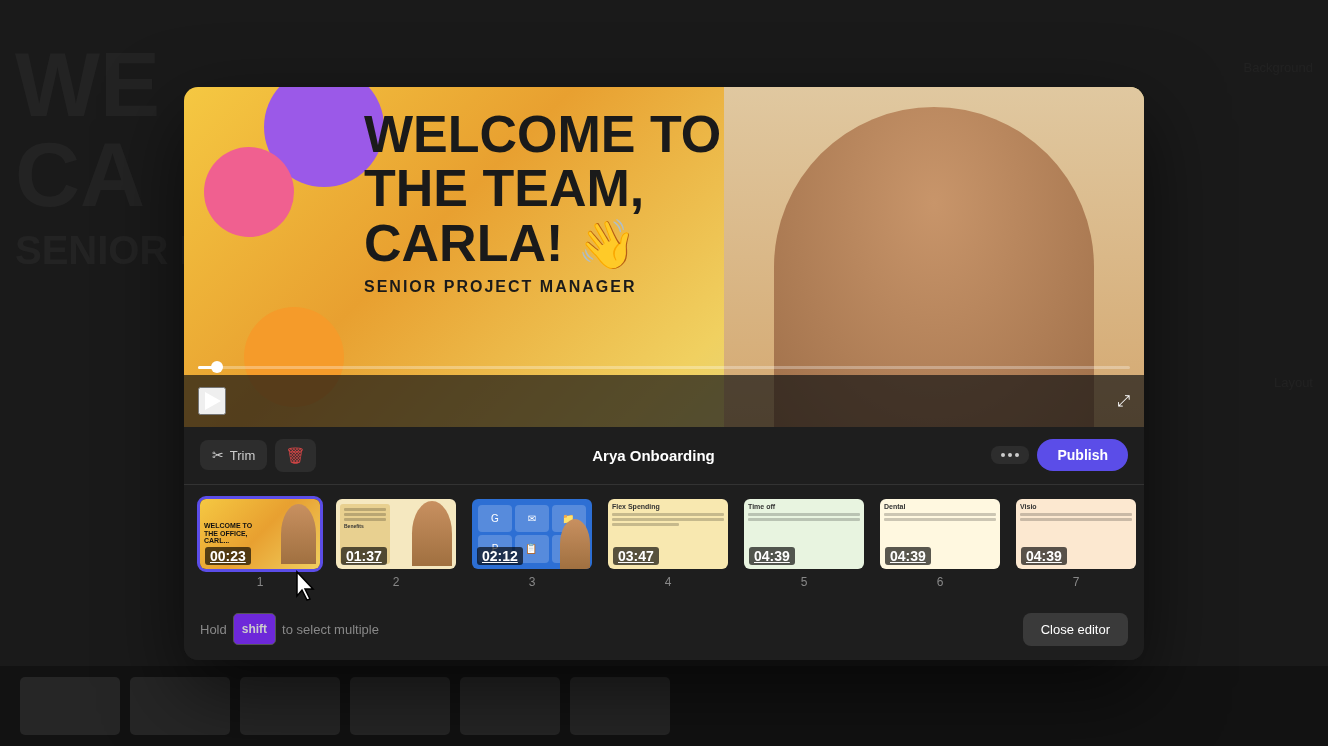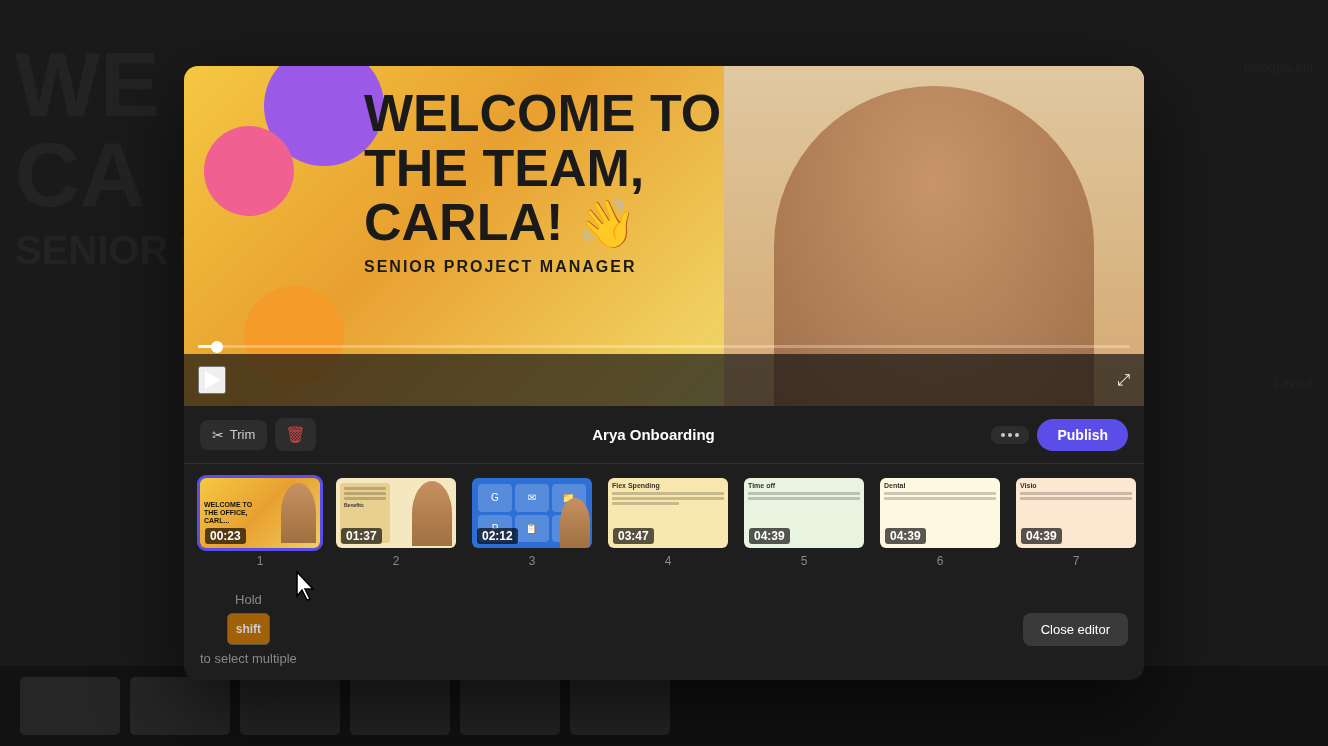--- a/index.html
+++ b/index.html
@@ -338,24 +338,25 @@
     .slide-thumb.selected {
       outline: 3px solid #5b4de8;
     }
 
     .slide-duration {
       position: absolute;
       bottom: 4px;
       left: 5px;
       background: rgba(0,0,0,0.65);
       color: white;
-      font-size: 12px;
+      font-size: 14px;
       font-weight: 600;
       padding: 1px 5px;
       border-radius: 3px;
+      text-decoration: underline;
     }
 
     .slide-number {
       color: #888;
       font-size: 12px;
     }
 
     
     .thumb-1-bg {
       background: linear-gradient(135deg, #f5c842 0%, #e8a030 50%, #f0d060 100%);
@@ -487,25 +488,24 @@
       justify-content: space-between;
       padding: 10px 16px 14px;
     }
 
     .shift-hint {
       display: flex;
       align-items: center;
       gap: 6px;
       color: #888;
       font-size: 13px;
-      flex-direction: column;
     }
 
     .shift-key {
-      background: #a16207;
+      background: #6d28d9;
       color: #ccc;
       border: 1px solid #555;
       border-radius: 5px;
       padding: 8px 8px;
       font-size: 12px;
       font-weight: 600;
     }
 
     .close-editor-btn {
       background: #3a3a3a;

